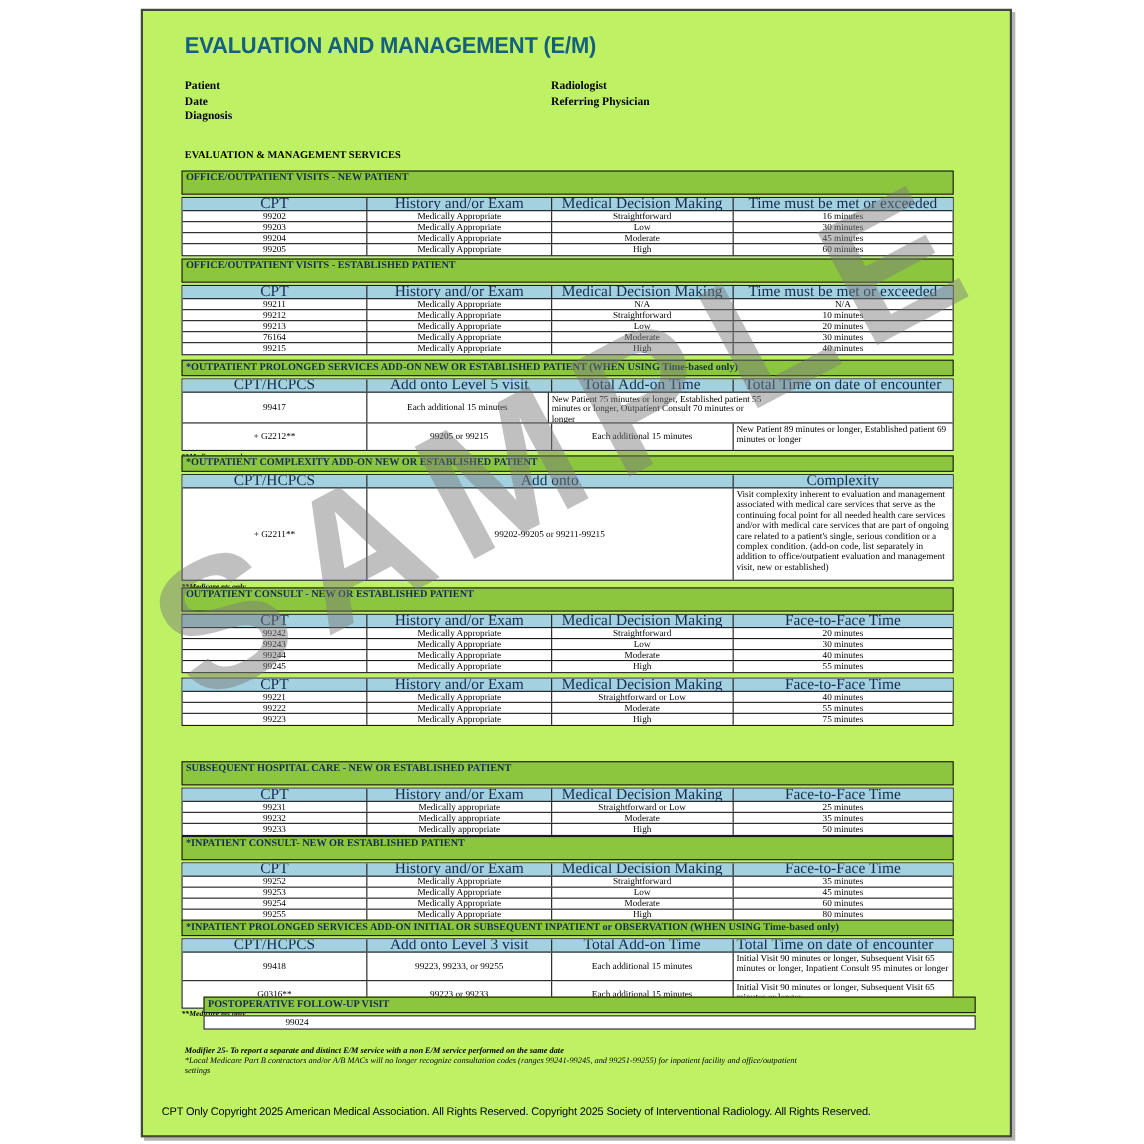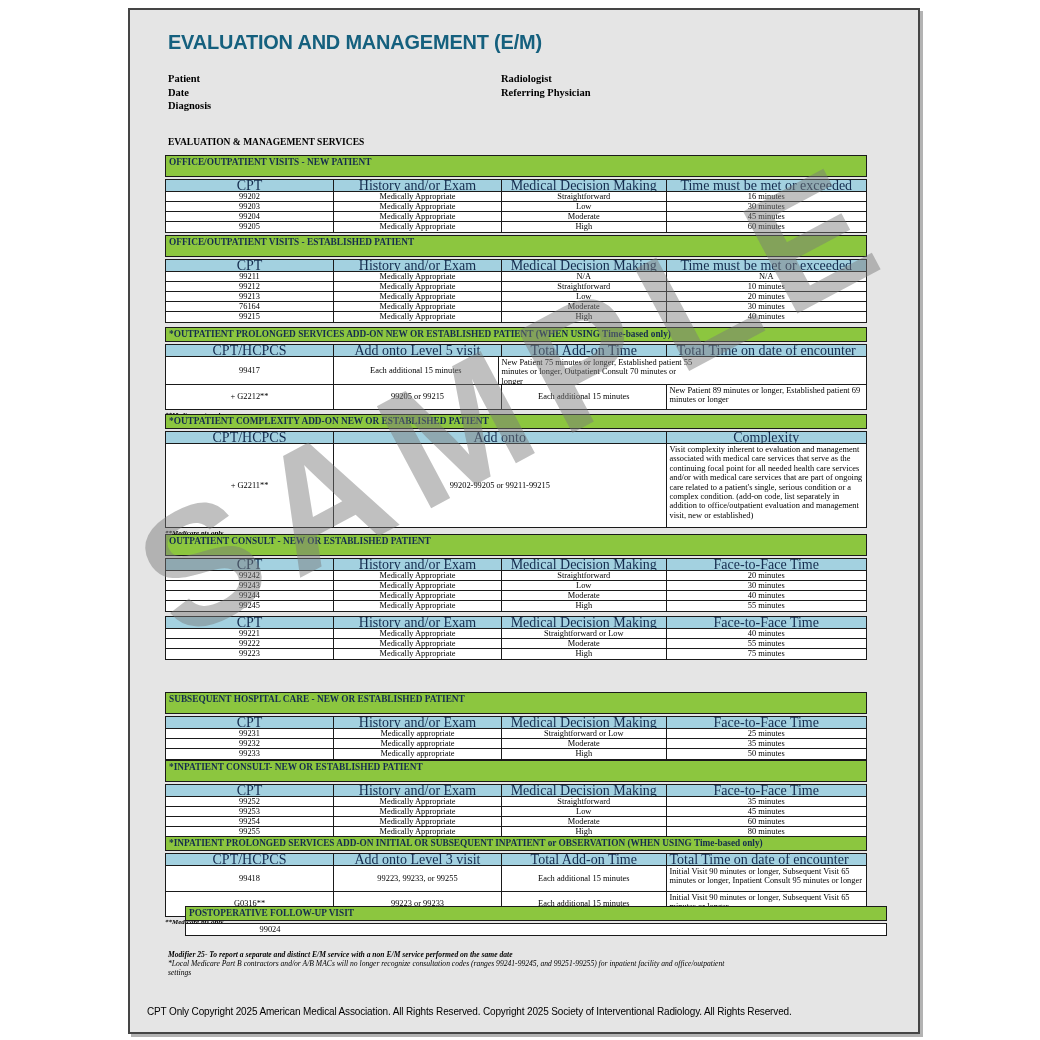--- a/index.html
+++ b/index.html
@@ -1,19 +1,19 @@
 <!DOCTYPE html>
 <html><head>
 <meta charset="utf-8">
 <style>
   html,body{margin:0;padding:0;}
   body{width:1040px;height:1040px;background:#ffffff;position:relative;
        font-family:"Liberation Serif",serif;overflow:hidden;}
   .page{position:absolute;left:128px;top:8px;width:788px;height:1022px;
-        background:#e5e5e5;border:2px solid #454545;box-shadow:3px 3px 0 #b3b3b3;}
+        background:#bef264;border:2px solid #454545;box-shadow:3px 3px 0 #b3b3b3;}
   .doc-title{position:absolute;left:38px;top:20px;
         font-family:"Liberation Sans",sans-serif;font-weight:bold;font-size:21px;
         color:#15607E;letter-spacing:-0.2px;transform:scaleX(0.95);transform-origin:left center;white-space:nowrap;}
   .fieldblock{position:absolute;font-weight:bold;font-size:10.5px;line-height:13.5px;color:#000;}
   #patient-block{left:38px;top:62px;}
   #physician-block{left:371px;top:62px;}
   .section-label{position:absolute;left:38px;top:127px;font-weight:bold;font-size:9.5px;color:#000;}
   #tables{position:absolute;left:0;top:0;width:100%;height:100%;}
   .tbl{position:absolute;left:35px;width:702px;}
   .band{border:1px solid #1a1a1a;margin-bottom:2px;box-sizing:border-box;}

